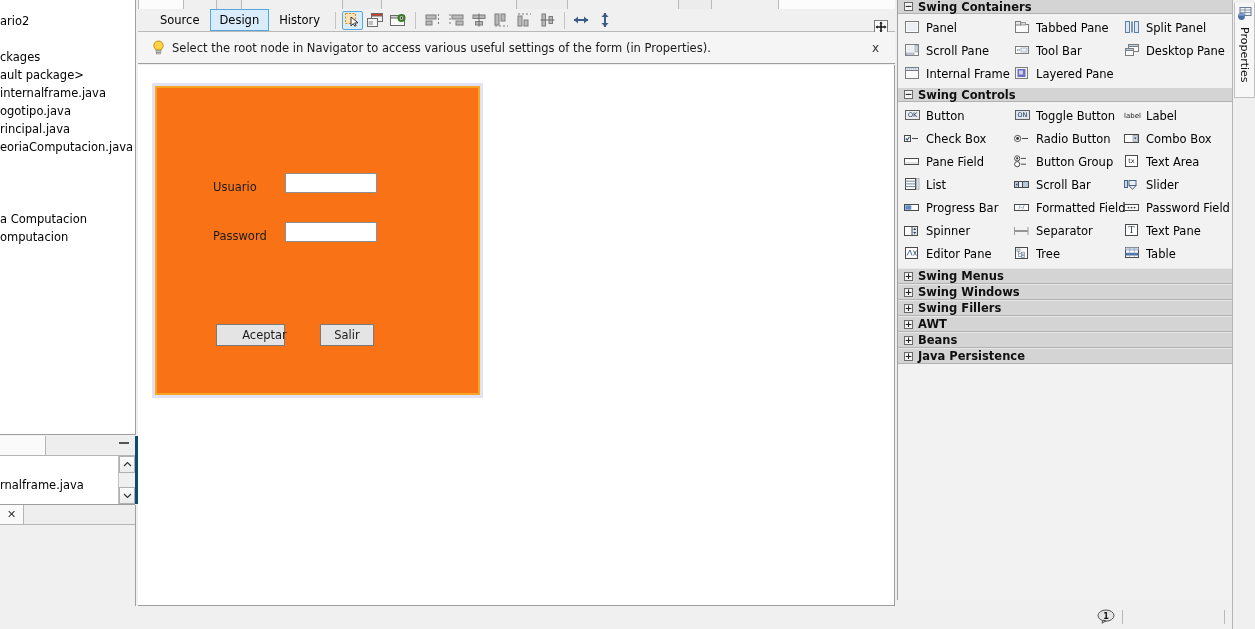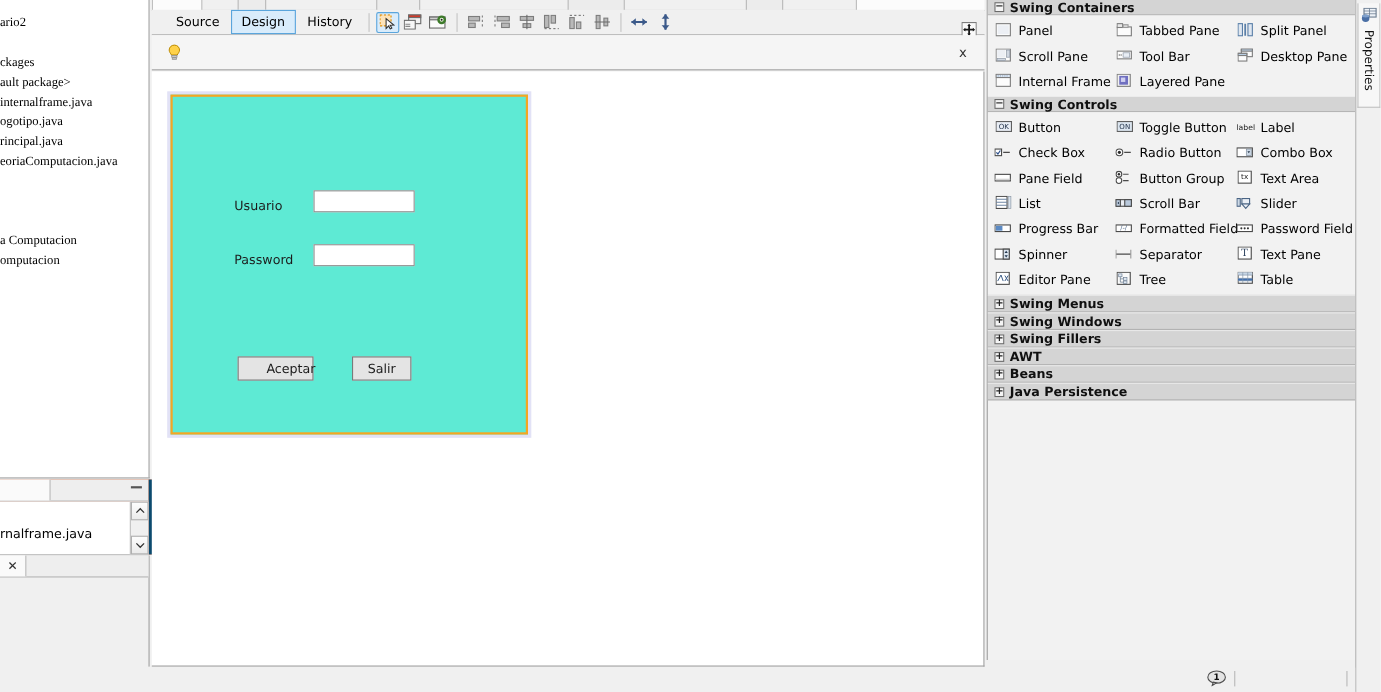--- a/index.html
+++ b/index.html
@@ -11,21 +11,20 @@
     -webkit-font-smoothing:antialiased;
   }
   .app{position:relative;width:1255px;height:629px;}
 
   
   #left-panel{position:absolute;left:0;top:0;width:136px;height:606px;}
   .lp-tree{
     position:absolute;left:0;top:0;width:135px;height:434px;
     background:#fff;border-right:1px solid #a0a0a0;border-bottom:1px solid #9e9e9e;
     overflow:hidden;
-    font-family:Liberation Serif, serif;
   }
   .tree-row{height:18px;line-height:18px;padding-left:0px;white-space:nowrap;font-size:11.5px;}
   .tree-gap{height:18px;}
   .lp-outline{
     position:absolute;left:0;top:436px;width:135px;height:68px;
     background:#c2410c;border-right:5px solid #0c4a6e;
   }
   .lp-hdr{
     height:19px;background:#eeeeee;border-bottom:1px solid #b5b5b5;
     display:flex;align-items:center;position:relative;
@@ -114,21 +113,21 @@
     position:absolute;left:0;top:65px;right:0;bottom:0;
     background:#fff;border-right:1px solid #9e9e9e;border-bottom:1px solid #9e9e9e;
     overflow:hidden;
   }
   .form-outer{
     position:absolute;left:14px;top:18px;width:331px;height:315px;
     background:#e2e2f6;padding:3px;box-sizing:border-box;
   }
   .form-inner{
     width:100%;height:100%;box-sizing:border-box;
-    border:2px solid #f5a623;background:#5eead4;position:relative;
+    border:2px solid #f5a623;background:#f97316;position:relative;
   }
   .f-label{position:absolute;font-size:11.5px;color:#1c1c1c;white-space:nowrap;}
   .f-text{
     position:absolute;background:#fff;border:1px solid #8f8f8f;box-sizing:border-box;
   }
   .f-btn{
     position:absolute;background:#e4e4e4;border:1px solid #7a7a7a;box-sizing:border-box;
     display:flex;align-items:center;justify-content:center;font-size:11.5px;color:#1c1c1c;
   }
 
@@ -363,20 +362,21 @@
     </div>
 
     <div class="ed-hint">
       <span class="bulb">
         <svg width="13" height="16" viewBox="0 0 13 16">
           <path d="M6.5 1 C3.8 1 1.8 3 1.8 5.5 C1.8 7.4 3.2 8.6 3.9 10 L9.1 10 C9.8 8.6 11.2 7.4 11.2 5.5 C11.2 3 9.2 1 6.5 1 Z" fill="#ffd24a" stroke="#b98900" stroke-width="0.9"></path>
           <rect x="4.1" y="10.4" width="4.8" height="1.6" fill="#d8d8d8" stroke="#8c8c8c" stroke-width="0.7"></rect>
           <rect x="4.6" y="12.4" width="3.8" height="1.5" fill="#c8c8c8" stroke="#8c8c8c" stroke-width="0.7"></rect>
         </svg>
       </span>
+      <span class="htxt">Select the root node in Navigator to access various useful settings of the form (in Properties).</span>
       <span class="hclose">x</span>
     </div>
 
     <div class="ed-canvas">
       <div class="form-outer">
         <div class="form-inner">
 
           <div class="f-label" style="left:56px;top:92px;">Usuario</div>
           <div class="f-label" style="left:56px;top:141px;">Password</div>
 

